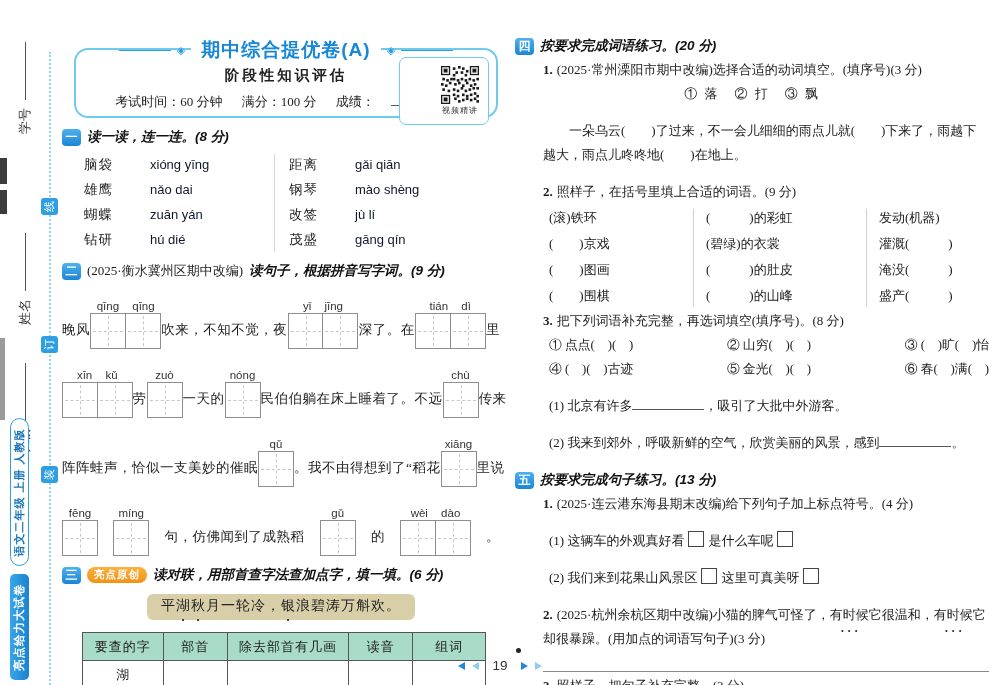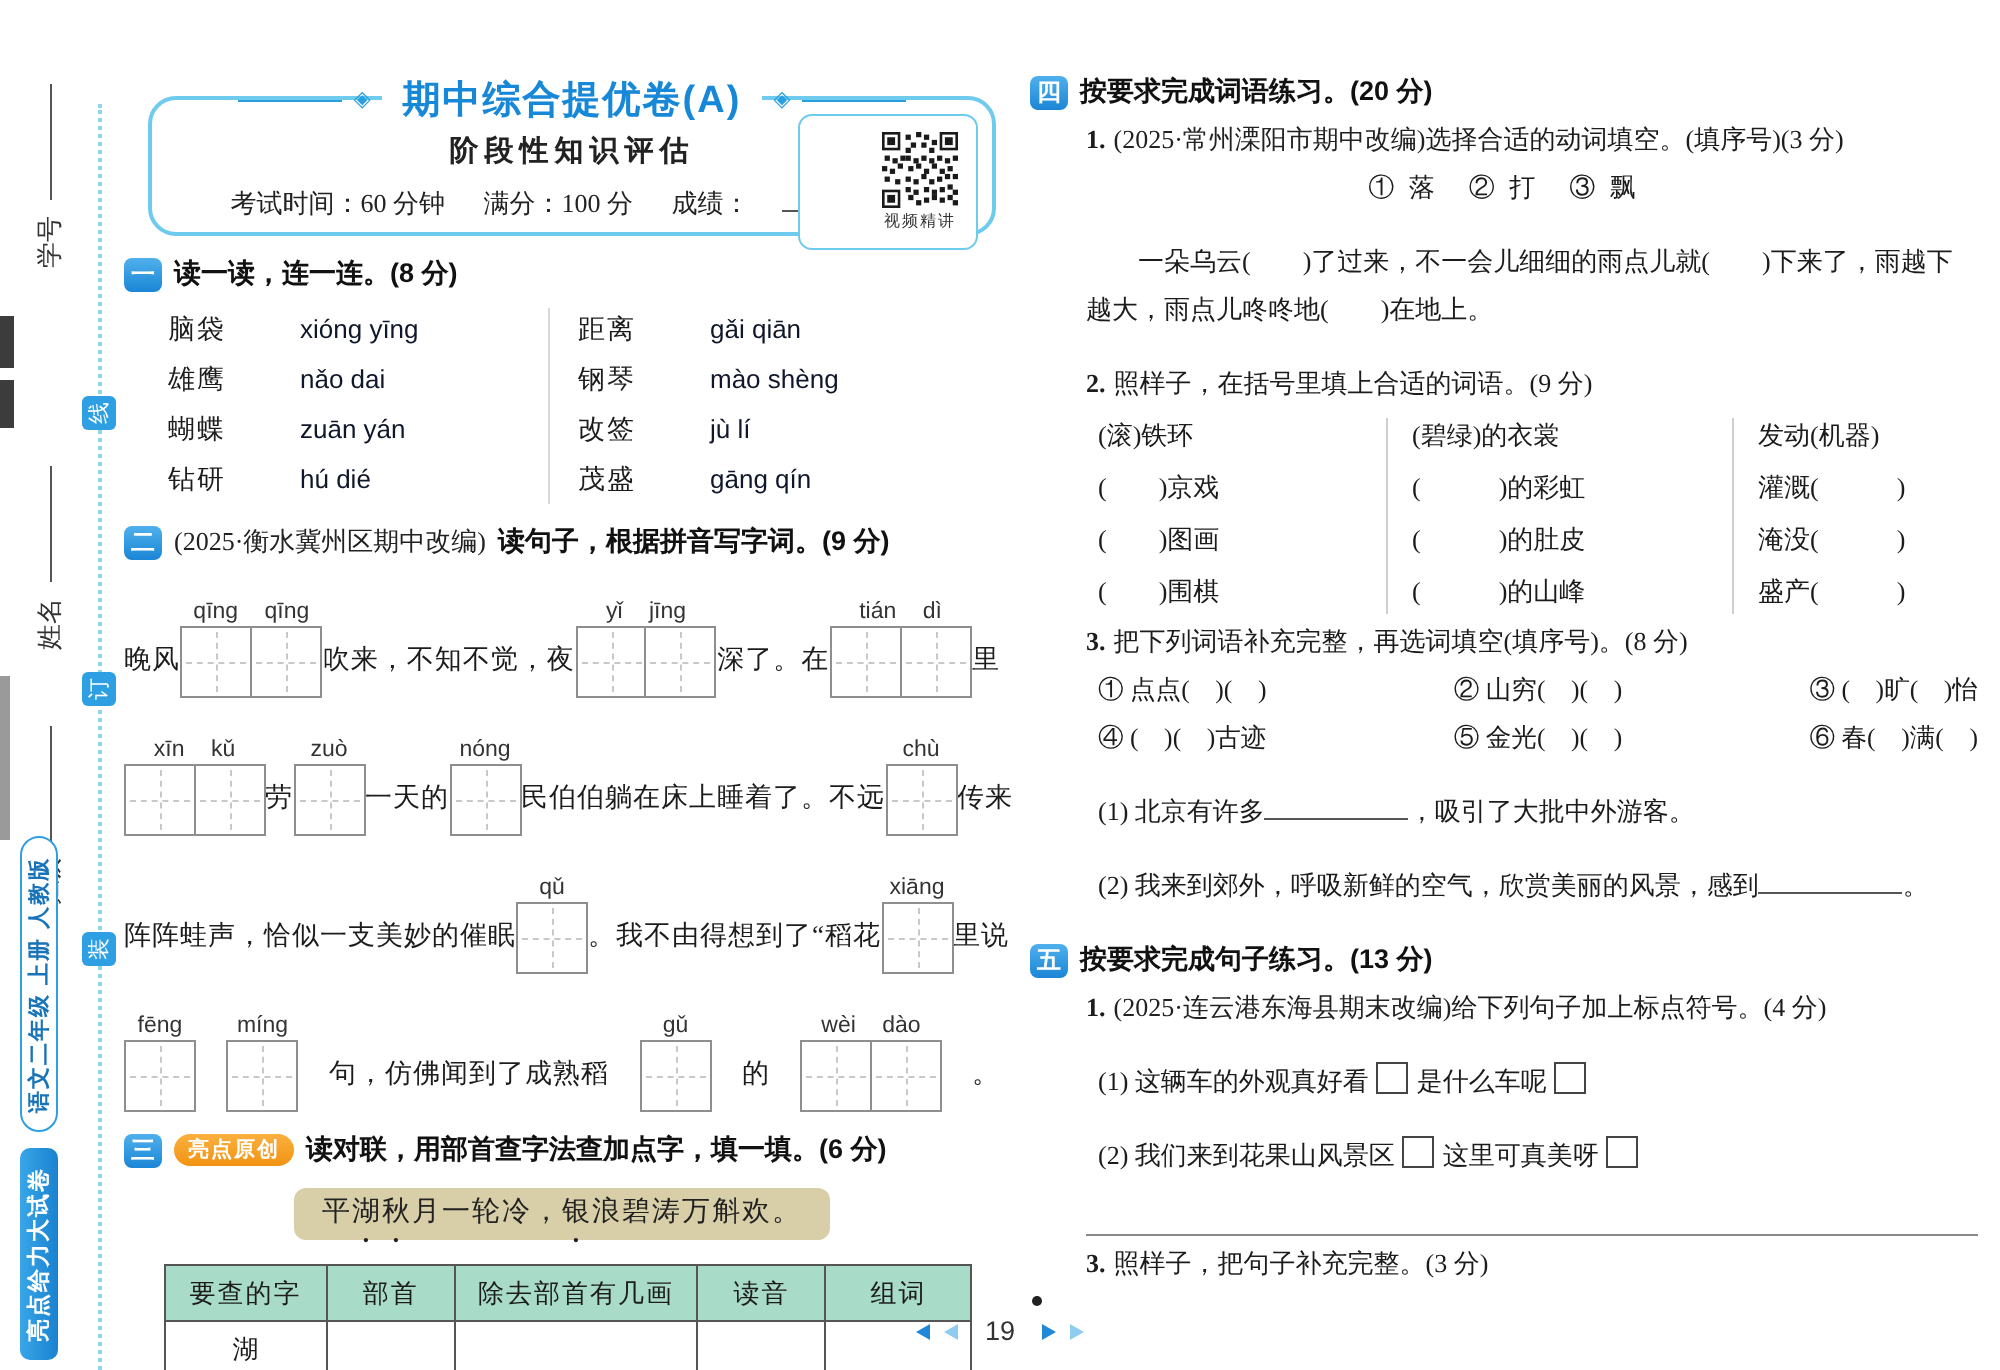--- a/index.html
+++ b/index.html
@@ -41,21 +41,21 @@
   .blank{display:inline-block;border-bottom:1px solid #555;height:13px;vertical-align:baseline;}
   .qrbox{position:absolute;right:7px;top:7px;width:56px;height:66px;border:1.5px solid #6fcbee;border-radius:7px;
          background:#fff;display:flex;flex-direction:column;align-items:center;justify-content:center;z-index:3;padding-left:32px;}
   .qrcap{font-size:8px;color:#333;letter-spacing:1px;margin-top:1px;}
 
   
   .sec-h{display:flex;align-items:center;gap:6px;margin-top:10px;}
   .snum{flex:0 0 auto;width:19px;height:17px;background:linear-gradient(#4fb0ec,#1b86d6);color:#fff;
         border-radius:4px;font-size:12px;font-weight:700;display:flex;align-items:center;justify-content:center;
         font-family:"Liberation Sans",sans-serif;}
-  .st{font-family:"Liberation Sans",sans-serif;font-weight:700;font-size:13.5px;color:#111;white-space:nowrap;}
+  .st{font-family:"Liberation Sans",sans-serif;font-weight:700;font-size:13.5px;color:#111;white-space:nowrap;font-style:italic;}
   .src{font-size:13px;color:#222;white-space:nowrap;}
   .opill{background:linear-gradient(#fbb03f,#f29312);color:#fff;font-family:"Liberation Sans",sans-serif;
          font-size:10.5px;font-weight:700;padding:1px 7px;border-radius:9px;letter-spacing:1px;white-space:nowrap;}
 
   
   .match{display:flex;margin:6px 0 0 22px;}
   .mcol{display:flex;flex-direction:column;}
   .mrow{display:flex;height:25px;align-items:center;}
   .mword{width:66px;font-size:13.5px;letter-spacing:1px;}
   .mpy{width:124px;font-family:"Liberation Sans",sans-serif;font-size:13px;color:#0f172a;}
@@ -442,22 +442,22 @@
     <p class="item"><b class="qnum">2.</b><span>照样子，在括号里填上合适的词语。(9 分)</span></p>
     <div class="q2grid">
       <div class="q2col" style="width:132px;">
         <div>(滚)铁环</div>
         <div>(　　)京戏</div>
         <div>(　　)图画</div>
         <div>(　　)围棋</div>
       </div>
       <div class="q2sep"></div>
       <div class="q2col" style="width:148px;">
+        <div>(　　　)的彩虹</div>
         <div>(碧绿)的衣裳</div>
-        <div>(　　　)的彩虹</div>
         <div>(　　　)的肚皮</div>
         <div>(　　　)的山峰</div>
       </div>
       <div class="q2sep"></div>
       <div class="q2col">
         <div>发动(机器)</div>
         <div>灌溉(　　　)</div>
         <div>淹没(　　　)</div>
         <div>盛产(　　　)</div>
       </div>
@@ -479,20 +479,21 @@
 
     <div class="sec-h">
       <span class="snum">五</span>
       <span class="st">按要求完成句子练习。(13 分)</span>
     </div>
 
     <p class="item"><b class="qnum">1.</b><span class="src">(2025·连云港东海县期末改编)</span><span>给下列句子加上标点符号。(4 分)</span></p>
     <p class="fill"><span>(1) 这辆车的外观真好看</span><span class="pbox"></span><span>是什么车呢</span><span class="pbox"></span></p>
     <p class="fill"><span>(2) 我们来到花果山风景区</span><span class="pbox"></span><span>这里可真美呀</span><span class="pbox"></span></p>
 
+    <p class="item"><b class="qnum">2.</b><span>(2025·杭州余杭区期中改编)小猫的脾气可怪了，</span><span class="em3">有时候</span><span>它很温和，</span><span class="em3">有时候</span><span>它却很暴躁。(用加点的词语写句子)(3 分)</span></p>
     <div class="ansline"></div>
 
     <p class="item"><b class="qnum">3.</b><span>照样子，把句子补充完整。(3 分)</span></p>
 
   </div>
 
   <div class="pager">
     <span class="tri tri-l"></span>
     <span class="tri tri-l lite-l"></span>
     <span class="pgnum">19</span>

